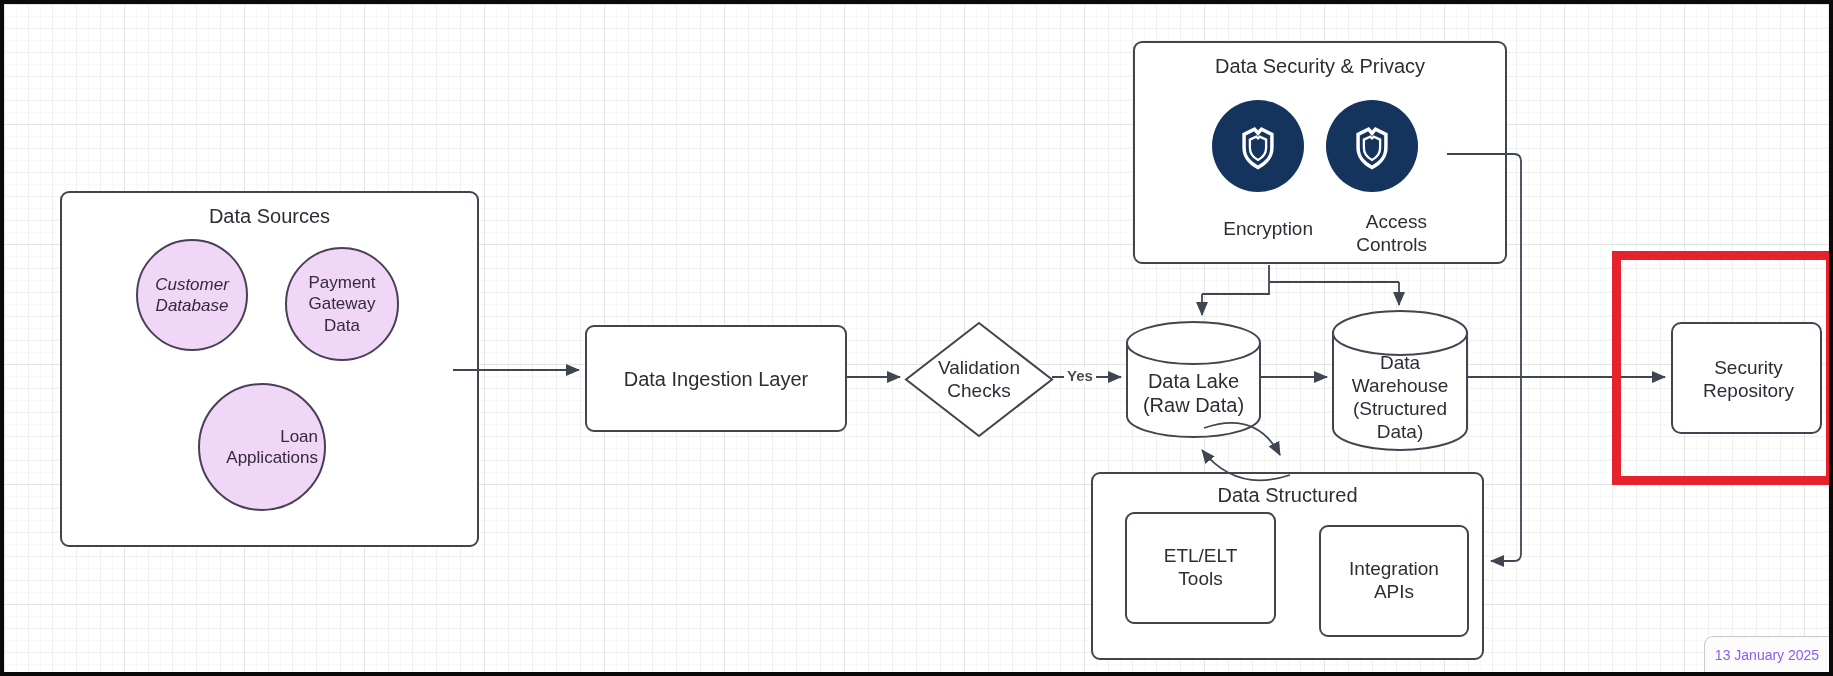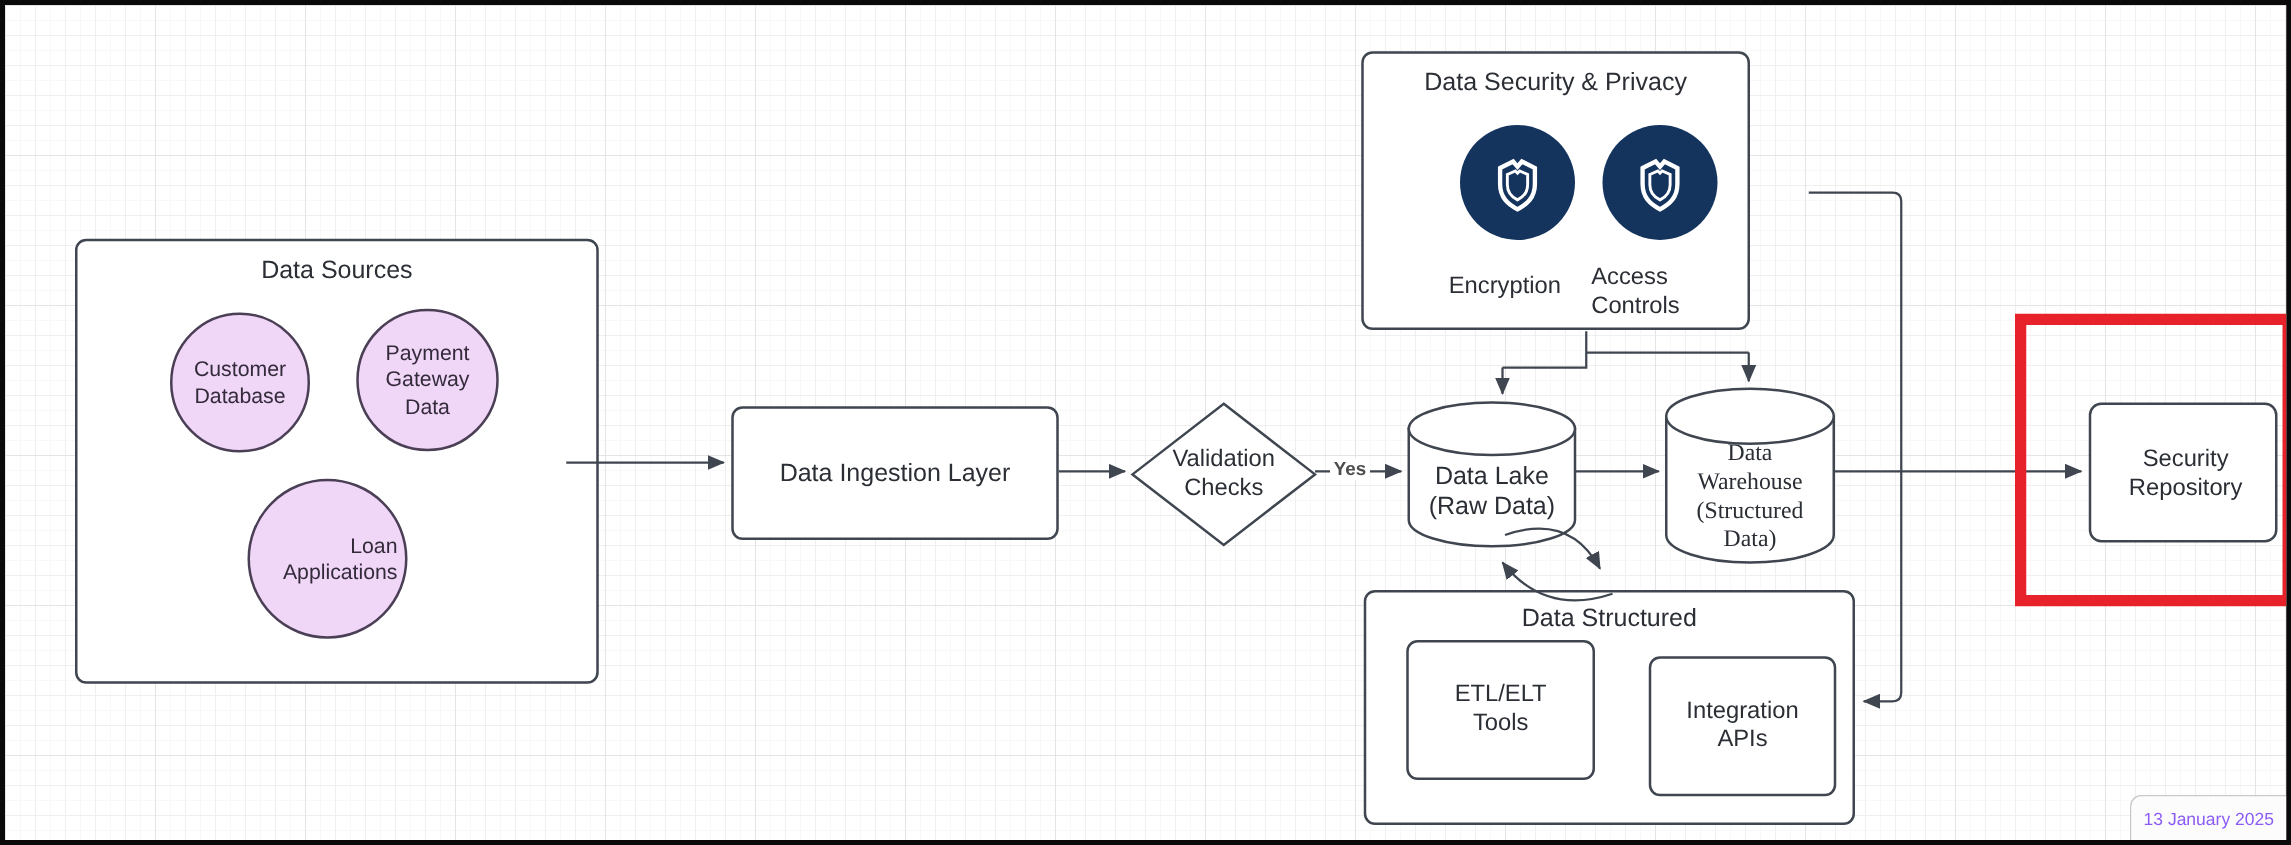--- a/index.html
+++ b/index.html
@@ -19,40 +19,40 @@
   .abs{position:absolute;box-sizing:border-box;}
   .node{background:#fff;border:2px solid #3f4650;border-radius:9px;}
   .lbl{display:flex;align-items:center;justify-content:center;text-align:center;
        color:#2b2f35;line-height:1.2;}
   .title{position:absolute;left:0;right:0;text-align:center;color:#2b2f35;font-size:20px;}
   .circle{position:absolute;border-radius:50%;background:#f0d6f7;border:2px solid #4a3f55;
           display:flex;align-items:center;justify-content:center;text-align:center;
           color:#332a3a;font-size:17px;line-height:1.25;box-sizing:border-box;padding:6px;}
   .icon-circle{position:absolute;width:92px;height:92px;border-radius:50%;background:#14345e;
           display:flex;align-items:center;justify-content:center;}
-  .seclbl{position:absolute;width:110px;text-align:left;font-size:19px;color:#2b2f35;line-height:1.22;}
+  .seclbl{position:absolute;width:110px;text-align:right;font-size:19px;color:#2b2f35;line-height:1.22;}
   .overlay{position:absolute;left:0;top:0;z-index:10;pointer-events:none;}
   .shape-layer{z-index:1;}
   .red-rect{border:9px solid #e8222a;z-index:50;pointer-events:none;background:transparent;}
   .yes{position:absolute;z-index:12;background:#ffffff;padding:0 3px;font-size:15px;
        font-weight:bold;color:#4d4d4d;}
   .date-badge{position:absolute;right:0;bottom:0;width:124px;height:35px;z-index:60;
        background:#fcfcfc;border-top:1px solid #c9c9c9;border-left:1px solid #c9c9c9;
        border-top-left-radius:9px;display:flex;align-items:center;justify-content:center;
        font-size:14px;color:#8b5cf6;}
   .cyl-label{position:absolute;text-align:center;color:#2b2f35;z-index:11;}
 </style>
 </head>
 <body>
 
 <div class="frame">
 
   <div class="abs node shape-layer" style="left:56px;top:187px;width:419px;height:356px;">
     <div class="title" style="top:12px;">Data Sources</div>
-    <div class="circle" style="left:74px;top:57px;width:112px;height:112px;">
+    <div class="circle" style="left:74px;top:46px;width:112px;height:112px;font-style:italic;">
       <span>Customer Database</span>
     </div>
     <div class="circle" style="left:223px;top:54px;width:114px;height:114px;">
       <span>Payment Gateway Data</span>
     </div>
     <div class="circle" style="left:136px;top:190px;width:128px;height:128px;text-align:right;">
       <span>Loan Applications</span>
     </div>
   </div>
 
@@ -70,33 +70,33 @@
   <div class="yes" style="left:1060px;top:363px;">Yes</div>
 
   <div class="abs shape-layer" style="left:1121px;top:316px;width:137px;height:119px;">
     <svg width="137" height="119" viewBox="0 0 137 119">
       <path d="M2,23 L2,96 A66.5,21 0 0 0 135,96 L135,23 Z" fill="#ffffff" stroke="#3f4650" stroke-width="2"></path>
       <ellipse cx="68.5" cy="23" rx="66.5" ry="21" fill="#ffffff" stroke="#3f4650" stroke-width="2"></ellipse>
     </svg>
     <div class="cyl-label lbl" style="left:8px;top:38px;width:121px;height:70px;font-size:20px;">Data Lake (Raw Data)</div>
   </div>
 
-  <div class="abs shape-layer" style="left:1327px;top:305px;width:138px;height:143px;font-family:Liberation Serif, serif;">
+  <div class="abs shape-layer" style="left:1327px;top:305px;width:138px;height:143px;">
     <svg width="138" height="143" viewBox="0 0 138 143">
       <path d="M2,24 L2,119 A67,22 0 0 0 136,119 L136,24 Z" fill="#ffffff" stroke="#3f4650" stroke-width="2"></path>
       <ellipse cx="69" cy="24" rx="67" ry="22" fill="#ffffff" stroke="#3f4650" stroke-width="2"></ellipse>
     </svg>
     <div class="cyl-label lbl" style="left:13px;top:40px;width:112px;height:98px;font-size:19px;">Data Warehouse (Structured Data)</div>
   </div>
 
   <div class="abs node shape-layer" style="left:1667px;top:318px;width:151px;height:112px;border-radius:10px;">
     <div class="lbl" style="position:absolute;left:20px;top:0;width:111px;height:112px;font-size:19px;">Security Repository</div>
   </div>
 
-  <div class="abs node shape-layer" style="left:1085px;top:37px;width:311px;height:223px;padding-left:25px;">
+  <div class="abs node shape-layer" style="left:1129px;top:37px;width:374px;height:223px;padding-left:25px;">
     <div class="title" style="top:12px;">Data Security &amp; Privacy</div>
     <div class="icon-circle" style="left:77px;top:57px;">
       <svg width="58" height="58" viewBox="0 0 100 100">
         <path d="M26 30 L44 21 L50 28 L56 21 L74 30 L74 52 C74 71 63 80 50 87 C37 80 26 71 26 52 Z" fill="none" stroke="#ffffff" stroke-width="6"></path>
         <path d="M36 39 L47 34 L50 37 L53 34 L64 39 L64 53 C64 64 58 70 50 74 C42 70 36 64 36 53 Z" fill="none" stroke="#ffffff" stroke-width="4"></path>
       </svg>
     </div>
     <div class="icon-circle" style="left:191px;top:57px;">
       <svg width="58" height="58" viewBox="0 0 100 100">
         <path d="M26 30 L44 21 L50 28 L56 21 L74 30 L74 52 C74 71 63 80 50 87 C37 80 26 71 26 52 Z" fill="none" stroke="#ffffff" stroke-width="6"></path>

